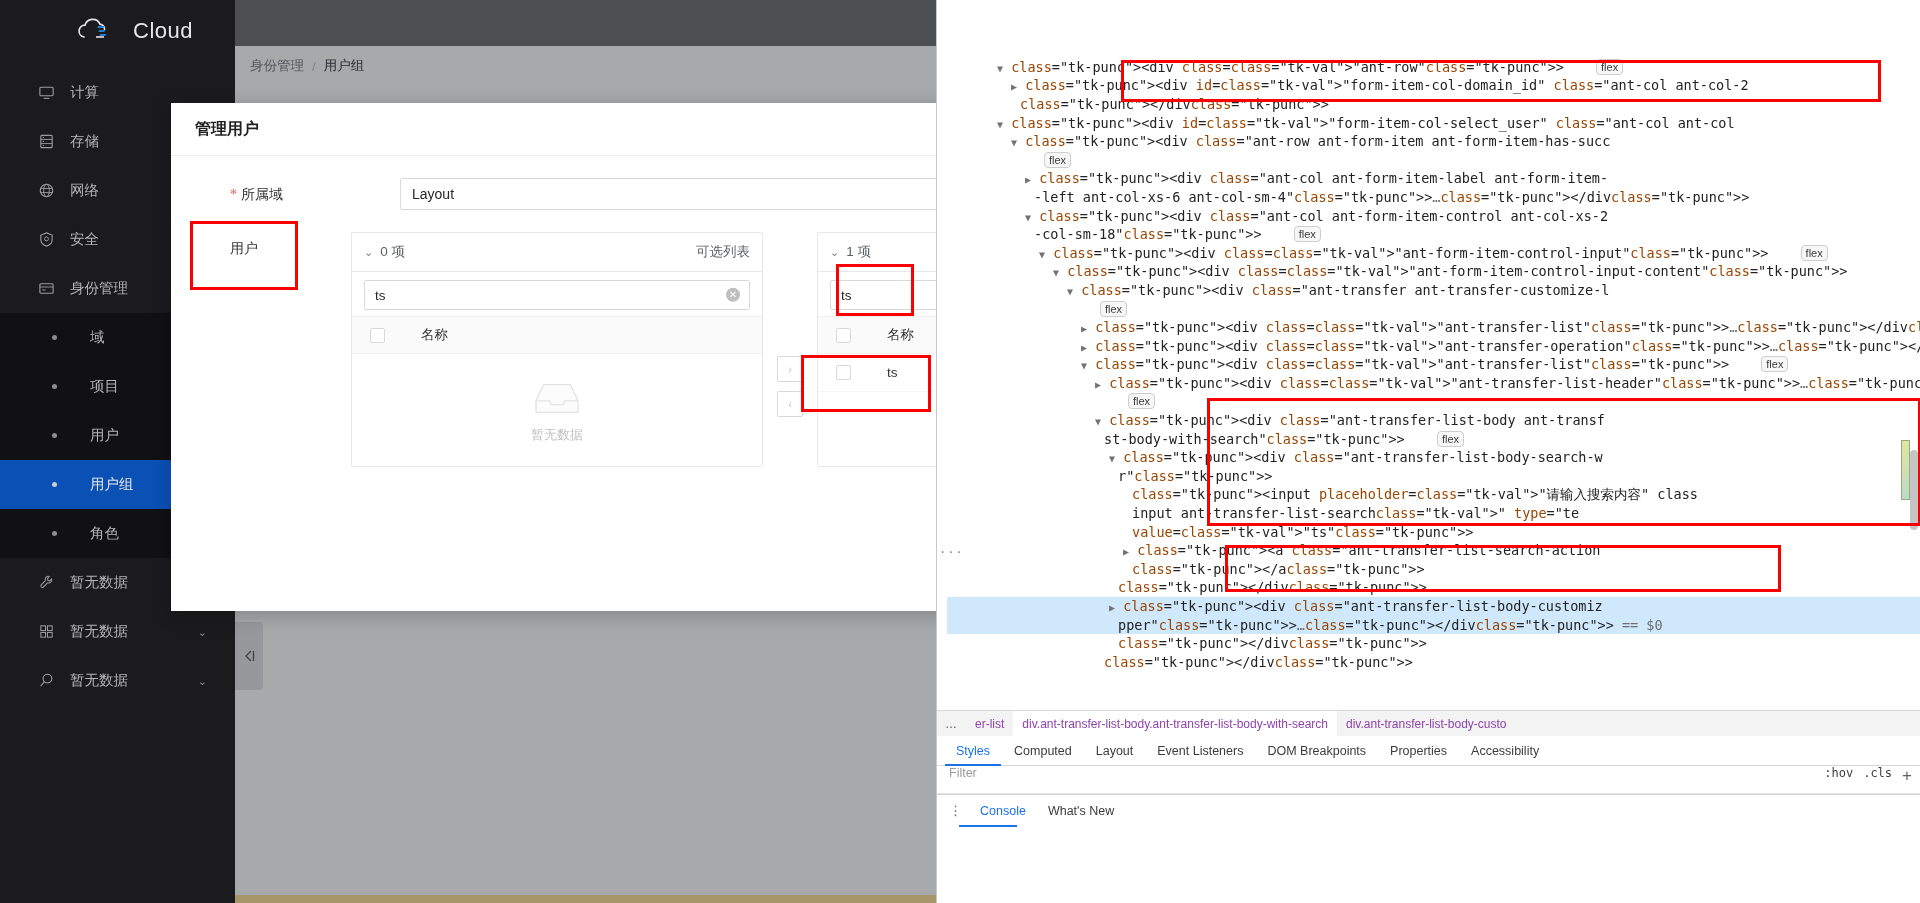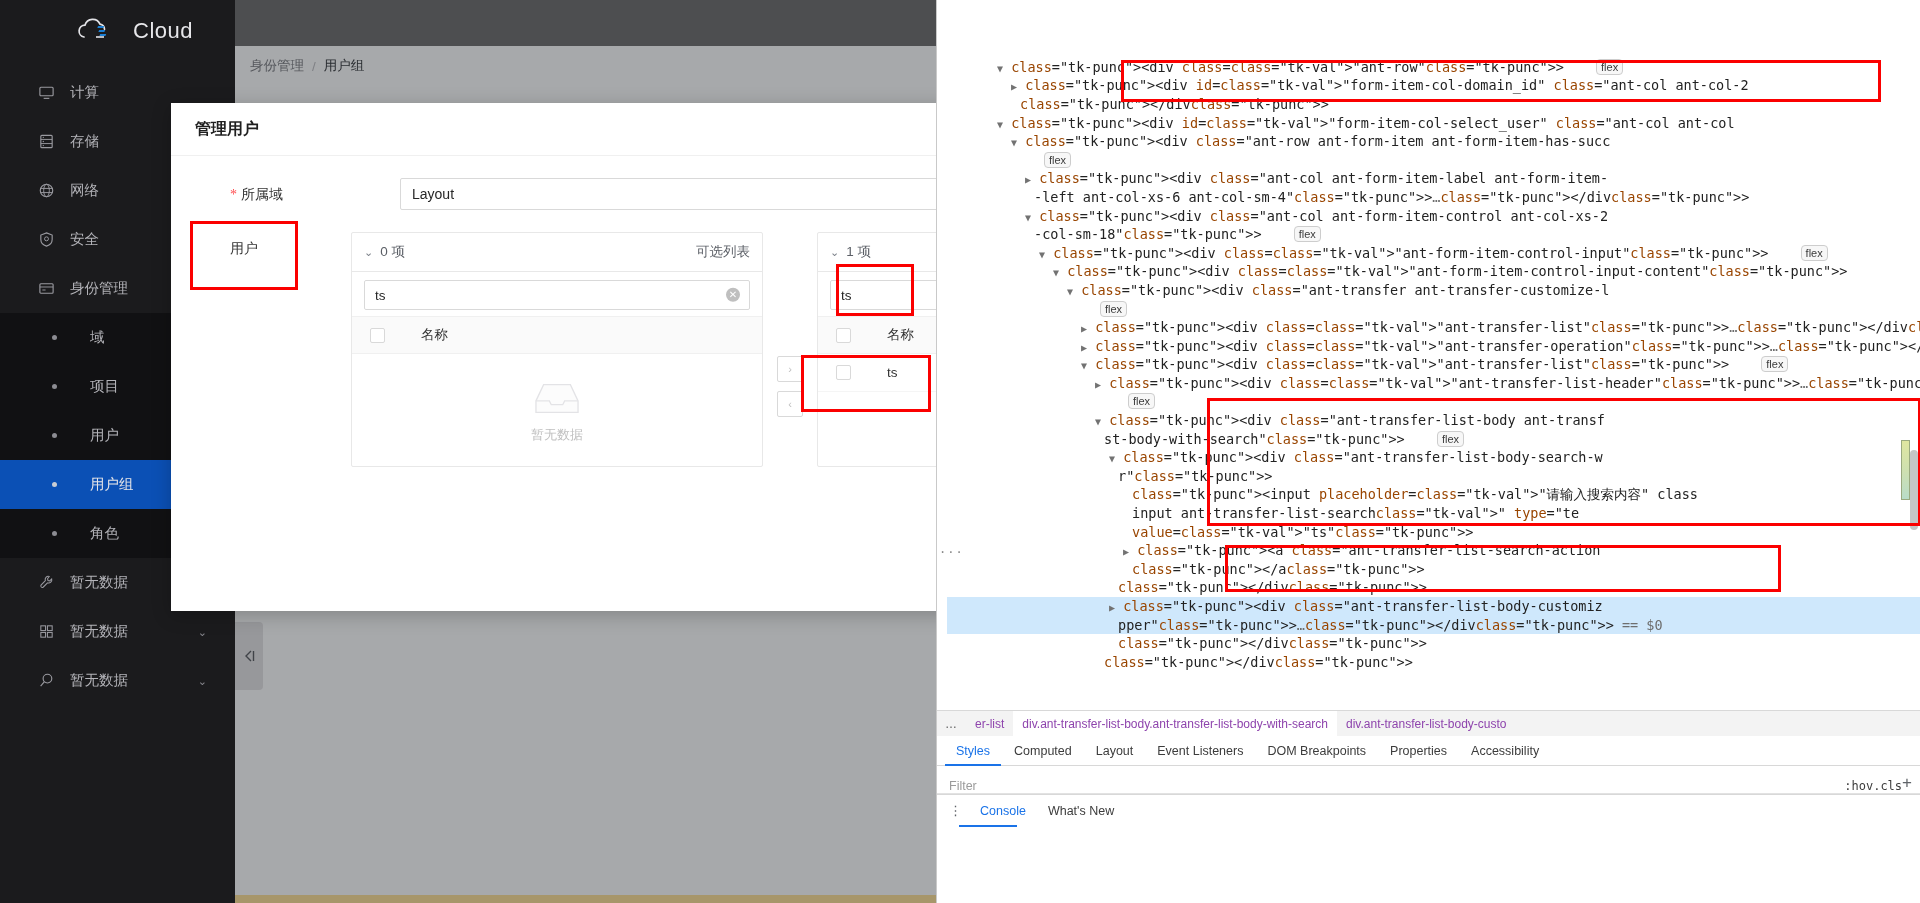--- a/index.html
+++ b/index.html
@@ -186,22 +186,22 @@
     position:absolute; left:0; right:0; top:736px; height:30px;
     border-bottom:1px solid #d8d8d8; background:#fff;
     display:flex; align-items:center; padding-left:8px; gap:2px;
     font-family:"Liberation Sans", sans-serif; font-size:12.5px; color:#3c3c3c;
   }
   .dt-tab { padding:0 11px; height:30px; display:flex; align-items:center; cursor:pointer; }
   .dt-tab.active { color:#1a73e8; box-shadow: inset 0 -2px 0 #1a73e8; }
   .dt-filter {
     position:absolute; left:0; right:0; top:766px; height:28px;
     border-bottom:1px solid #e2e2e2; background:#fff;
-    display:flex; align-items:flex-end; font-family:"Liberation Sans", sans-serif;
-    font-size:12.5px; padding:0 8px; 
+    display:flex; align-items:flex-start; font-family:"Liberation Sans", sans-serif;
+    font-size:12.5px; padding:0 8px; gap:10px;
   }
   .dt-filter .fin { flex:1; color:#9b9b9b; padding-left:4px; }
   .dt-filter .tool { color:#3c3c3c; font-family:"DejaVu Sans Mono", monospace; font-size:12px; }
   .dt-filter .plus { font-size:17px; color:#5f6368; }
   .dt-console {
     position:absolute; left:0; right:0; top:794px; height:32px;
     border-top:1px solid #d8d8d8; background:#fff;
     display:flex; align-items:center; gap:6px; padding-left:8px;
     font-family:"Liberation Sans", sans-serif; font-size:12.5px; color:#3c3c3c;
   }

